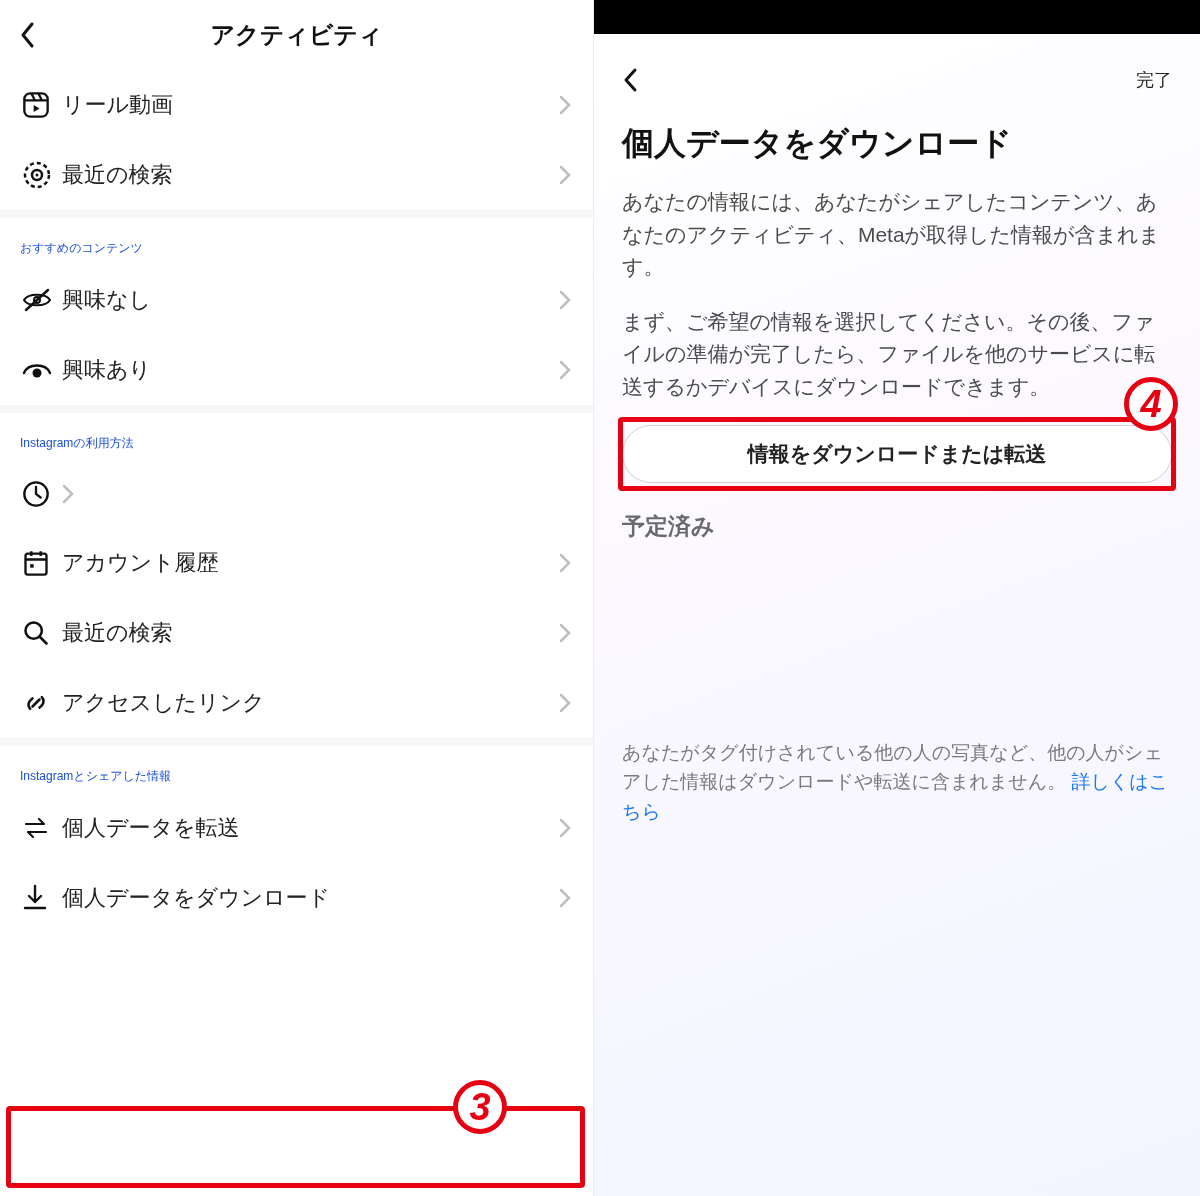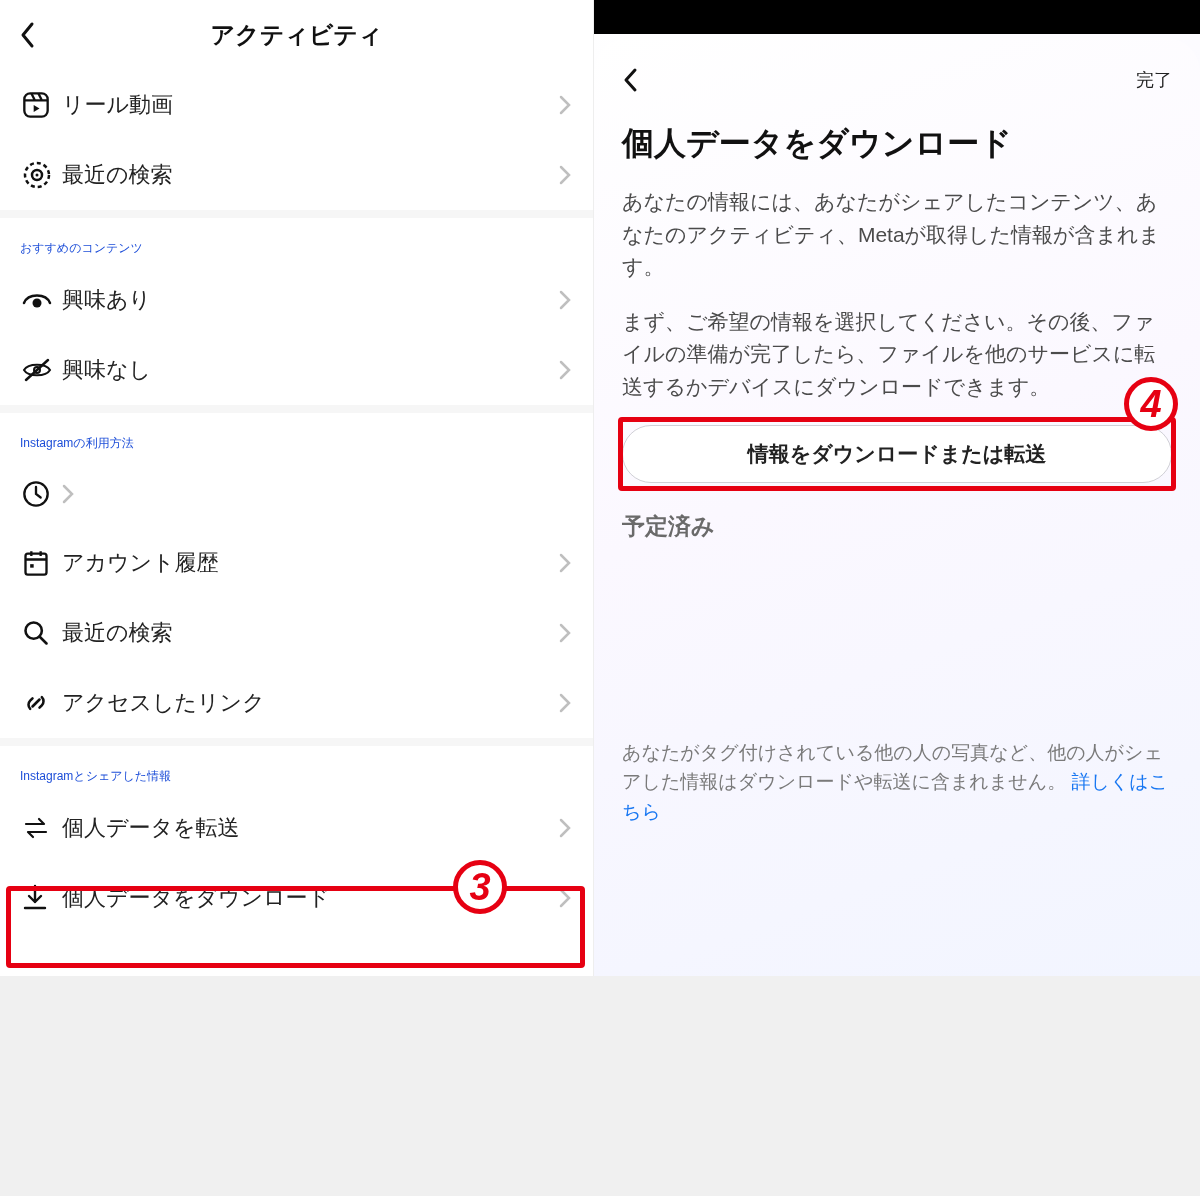--- a/index.html
+++ b/index.html
@@ -3,21 +3,21 @@
 <meta charset="utf-8">
 <style>
   * { box-sizing: border-box; margin: 0; padding: 0; }
   body {
     font-family: -apple-system, "Hiragino Sans", "Hiragino Kaku Gothic ProN", sans-serif;
     background: #f0f0f0;
     width: 1200px;
     height: 1196px;
     display: flex;
   }
-  .phone { height: 976px; background: #fff; position: relative; overflow: hidden; }
+  .phone { height: 1196px; background: #fff; position: relative; overflow: hidden; }
   .left { width: 594px; border-right: 1px solid #eee; }
   .right { width: 606px; background: linear-gradient(160deg,#ffffff 0%, #f8f6ff 50%, #f0f6ff 100%); }
 
   
   .left-header {
     display: flex; align-items: center; justify-content: center;
     height: 70px; position: relative;
   }
   .left-header .back { position: absolute; left: 18px; top: 50%; transform: translateY(-50%); }
   .left-title { font-size: 24px; font-weight: 700; color: #111; }
@@ -137,41 +137,41 @@
           <path d="M2 2l8 8-8 8" stroke="#bfbfbf" stroke-width="2.5" fill="none" stroke-linecap="round"></path>
         </svg>
       </span>
   </div>
 
   <div class="sep"></div>
   <div class="section-title">おすすめのコンテンツ</div>
 
   <div class="row">
     <span class="icon-slot">
-      <svg width="30" height="22" viewBox="0 0 30 22">
-          <path d="M2 14c4-10 22-10 26 0" fill="none" stroke="#111" stroke-width="2.5" stroke-linecap="round"></path>
-          <circle cx="15" cy="14" r="4.5" fill="#111"></circle>
-        </svg>
-    </span>
-    <span class="label">興味あり</span>
-    <span class="chev">
-        <svg width="12" height="20" viewBox="0 0 12 20">
-          <path d="M2 2l8 8-8 8" stroke="#bfbfbf" stroke-width="2.5" fill="none" stroke-linecap="round"></path>
-        </svg>
-      </span>
-  </div>
-  <div class="row">
-    <span class="icon-slot">
       <svg width="30" height="24" viewBox="0 0 30 24">
           <path d="M2 12c4-7 22-7 26 0-4 7-22 7-26 0z" fill="none" stroke="#111" stroke-width="2"></path>
           <circle cx="15" cy="12" r="3" fill="none" stroke="#111" stroke-width="2"></circle>
           <path d="M4 22L26 2" stroke="#111" stroke-width="2.5" stroke-linecap="round"></path>
         </svg>
     </span>
     <span class="label">興味なし</span>
+    <span class="chev">
+        <svg width="12" height="20" viewBox="0 0 12 20">
+          <path d="M2 2l8 8-8 8" stroke="#bfbfbf" stroke-width="2.5" fill="none" stroke-linecap="round"></path>
+        </svg>
+      </span>
+  </div>
+  <div class="row">
+    <span class="icon-slot">
+      <svg width="30" height="22" viewBox="0 0 30 22">
+          <path d="M2 14c4-10 22-10 26 0" fill="none" stroke="#111" stroke-width="2.5" stroke-linecap="round"></path>
+          <circle cx="15" cy="14" r="4.5" fill="#111"></circle>
+        </svg>
+    </span>
+    <span class="label">興味あり</span>
     <span class="chev">
         <svg width="12" height="20" viewBox="0 0 12 20">
           <path d="M2 2l8 8-8 8" stroke="#bfbfbf" stroke-width="2.5" fill="none" stroke-linecap="round"></path>
         </svg>
       </span>
   </div>
 
   <div class="sep"></div>
   <div class="section-title">Instagramの利用方法</div>
 

